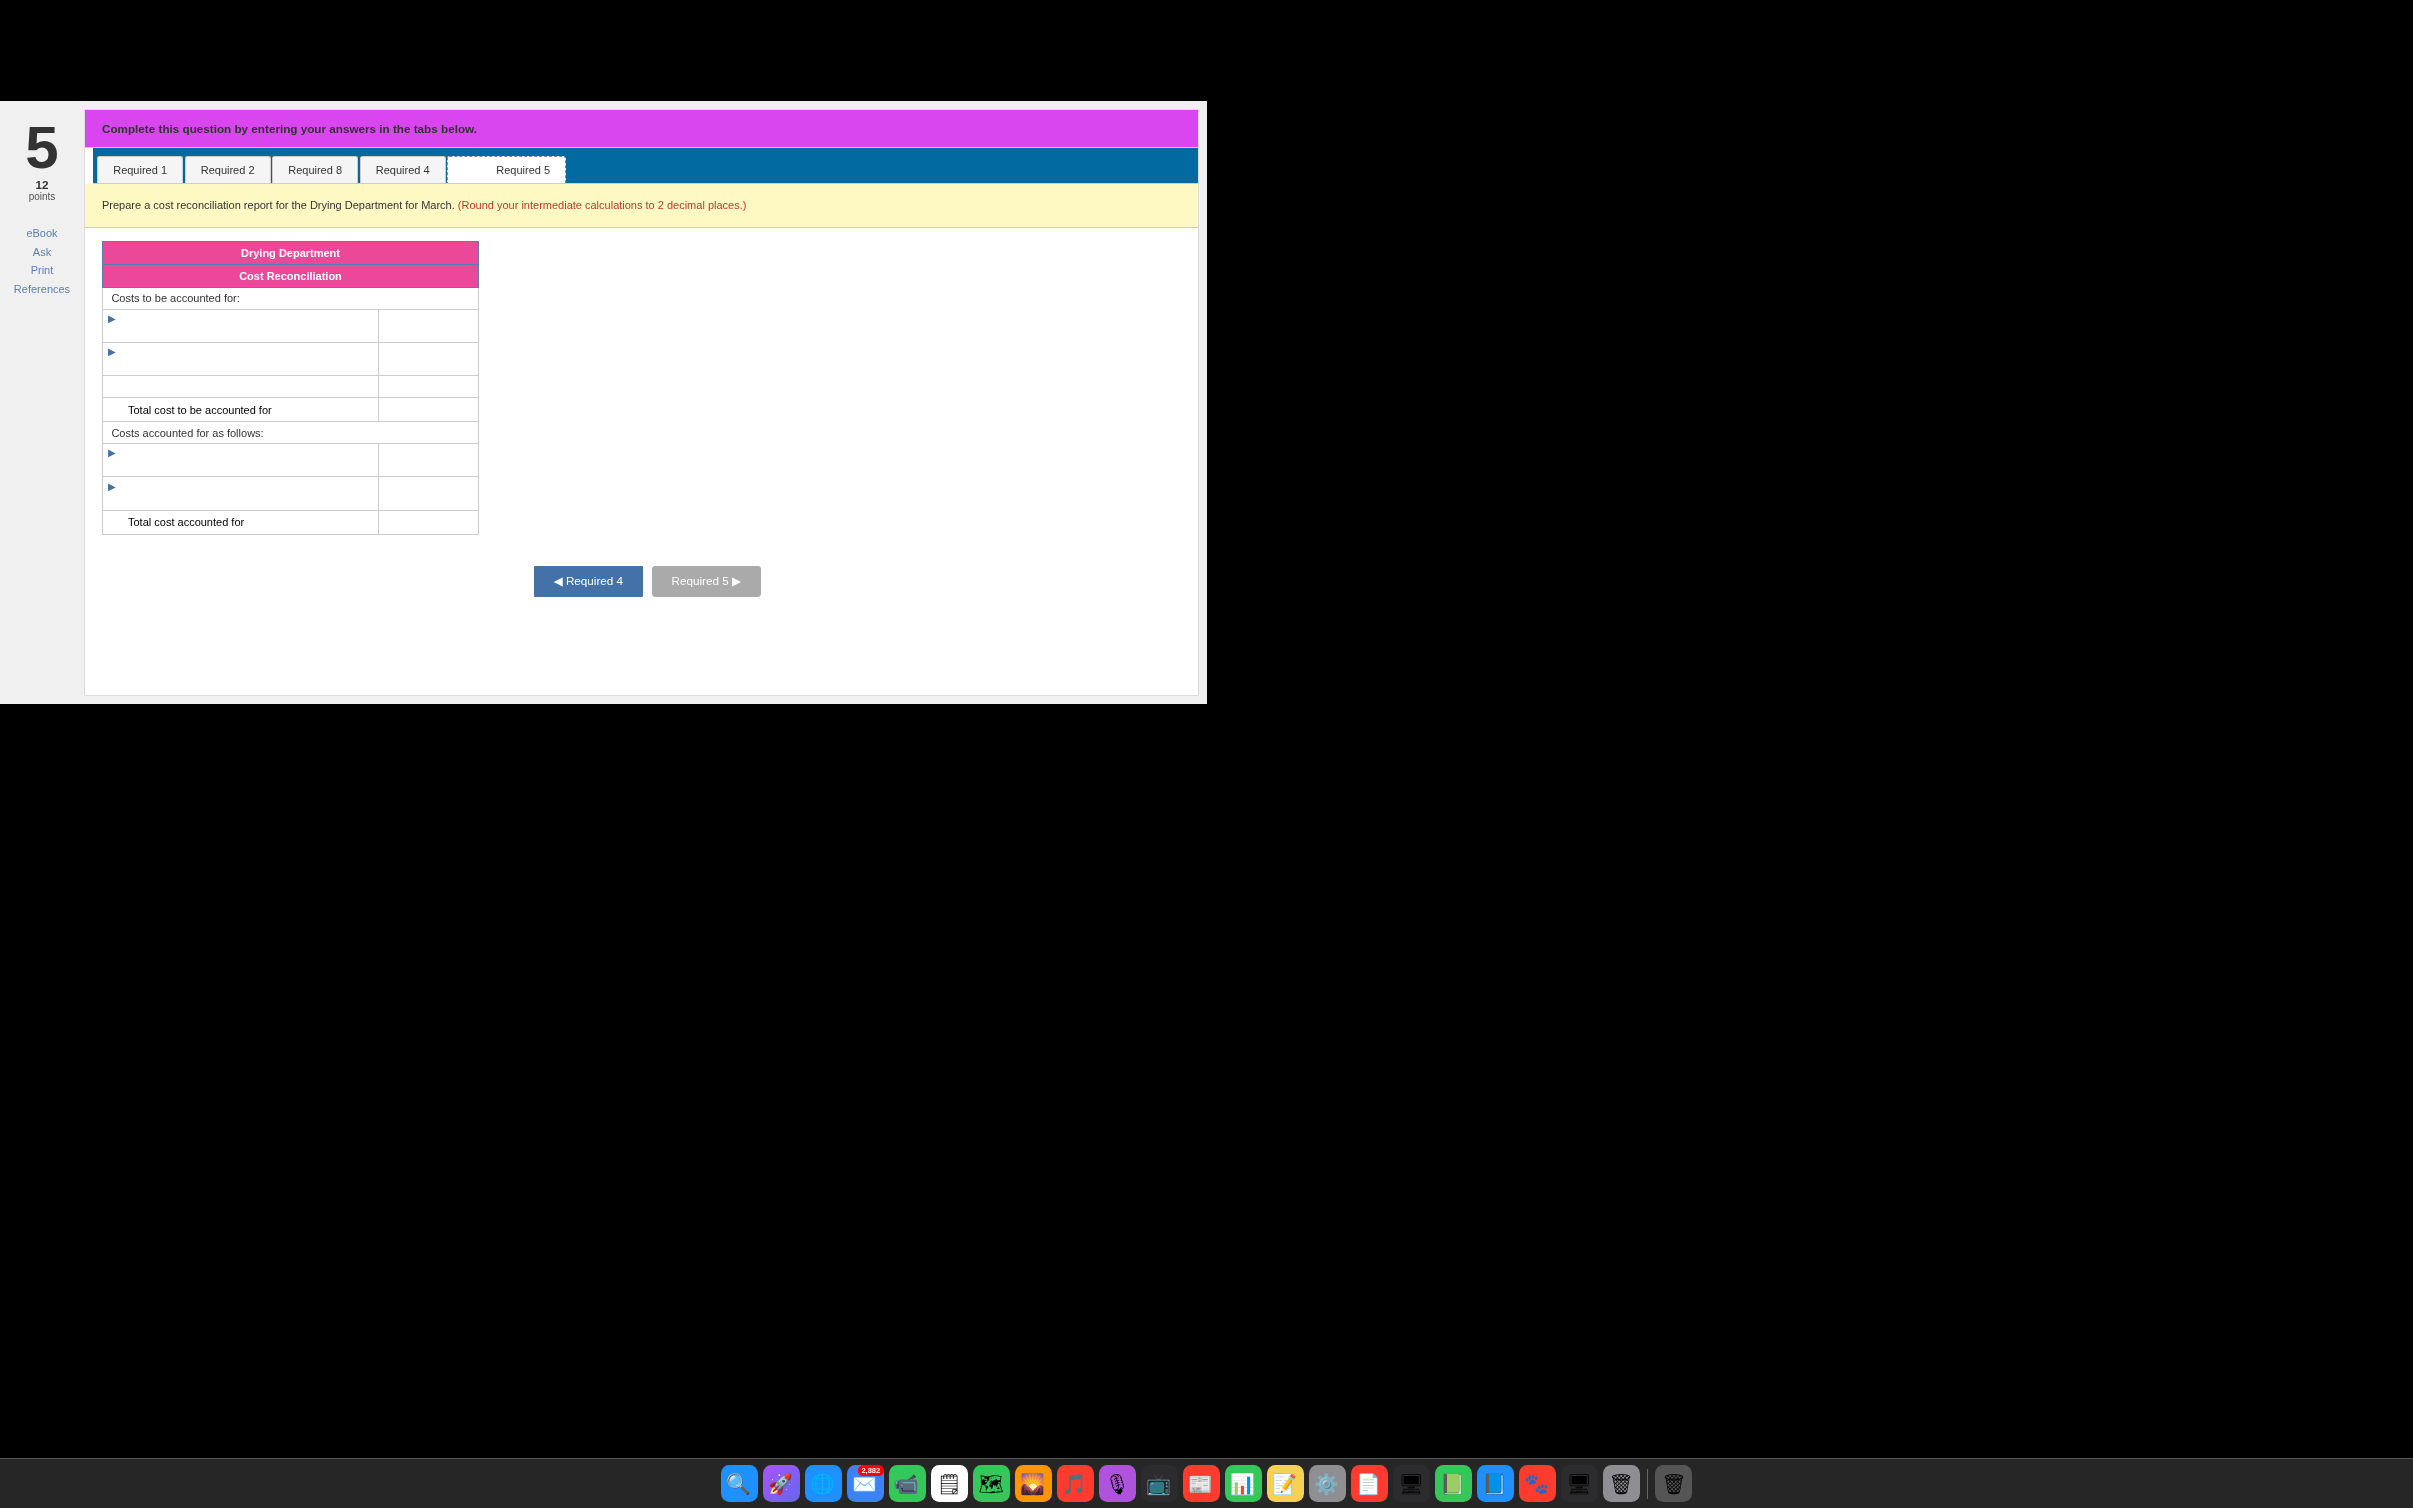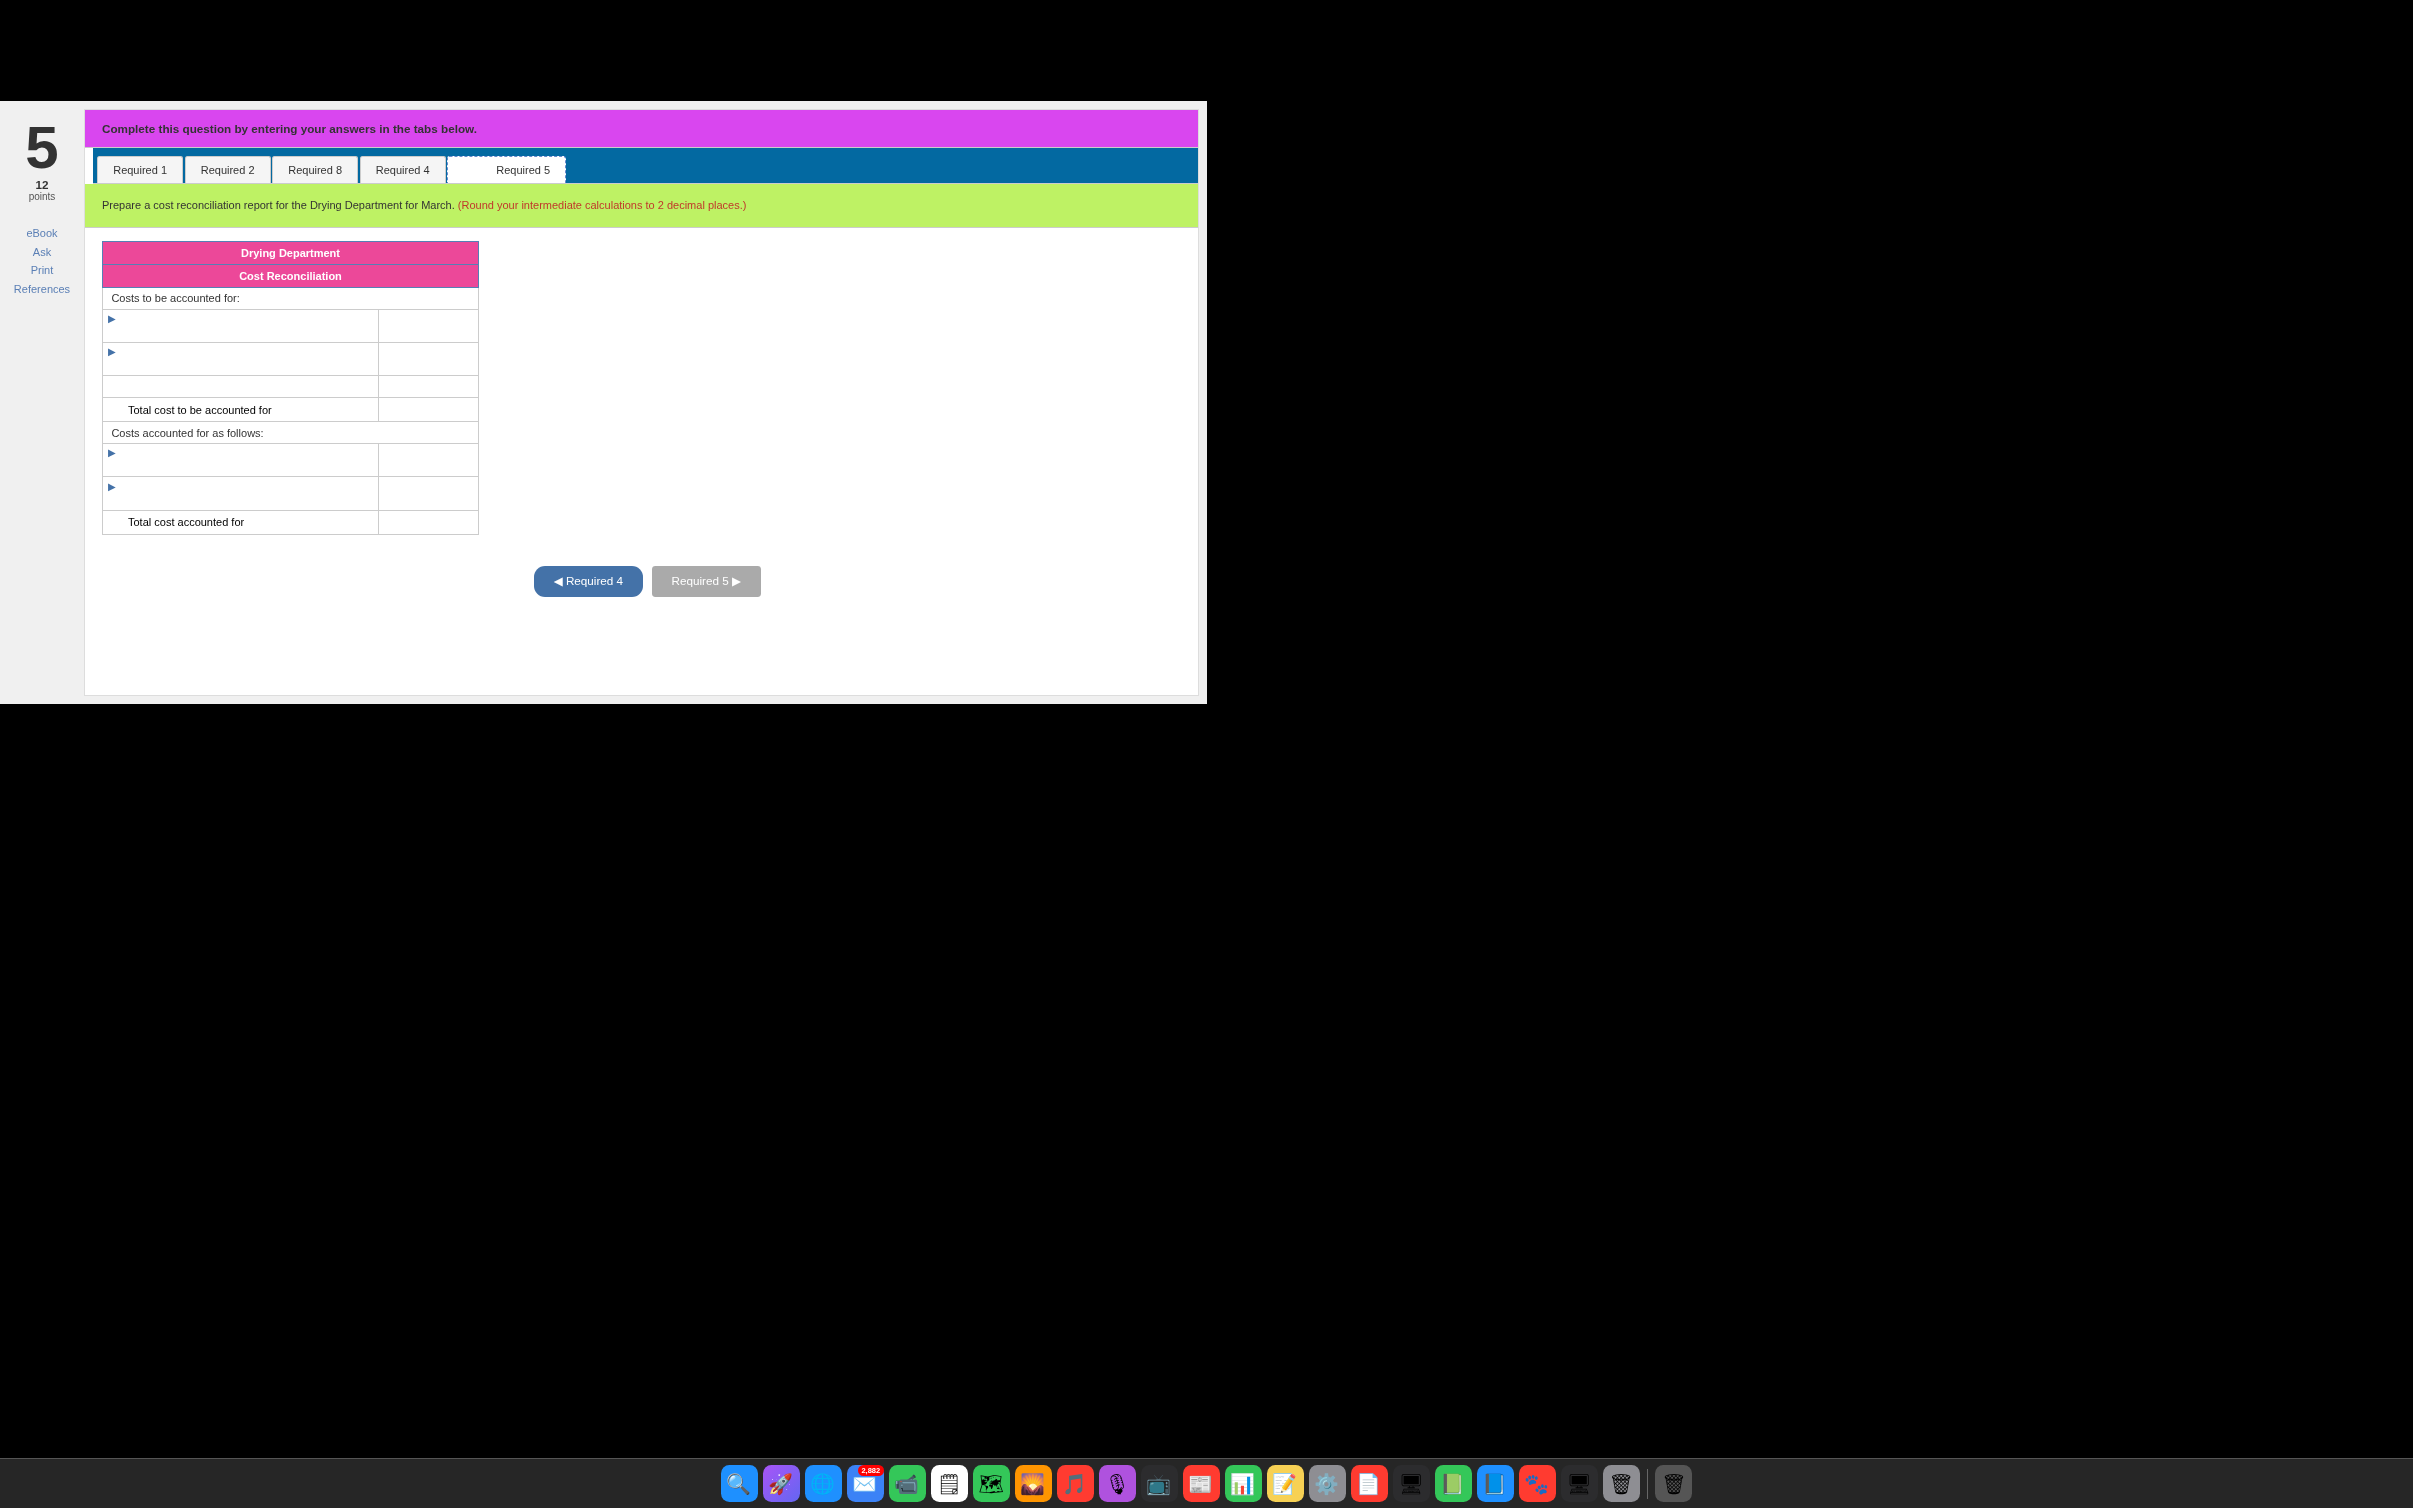--- a/index.html
+++ b/index.html
@@ -105,21 +105,21 @@
       border: 1.7px dashed #6688cc;
       border-bottom: none;
       color: #333;
       font-weight: normal;
       padding-left: 48px;
     }
 
     
     .question-content {
       padding: 13.4px 17px;
-      background: #bef264;
+      background: #fef9c3;
       border-bottom: 0.8px solid #ccc;
       font-size: 11px;
       color: #333;
       line-height: 1.5;
     }
 
     .question-content .highlight {
       color: #c0392b;
     }
 
@@ -193,21 +193,21 @@
       padding: 17px;
     }
 
     .btn-prev {
       background: #4472a8;
       color: #fff;
       border: none;
       padding: 8.4px 20px;
       font-size: 11.7px;
       cursor: pointer;
-      border-radius: 11px;
+      border-radius: 1px;
       margin-left: 12px;
     }
 
     .btn-next {
       background: #aaa;
       color: #fff;
       border: none;
       padding: 8.4px 20px;
       font-size: 11.7px;
       cursor: pointer;

